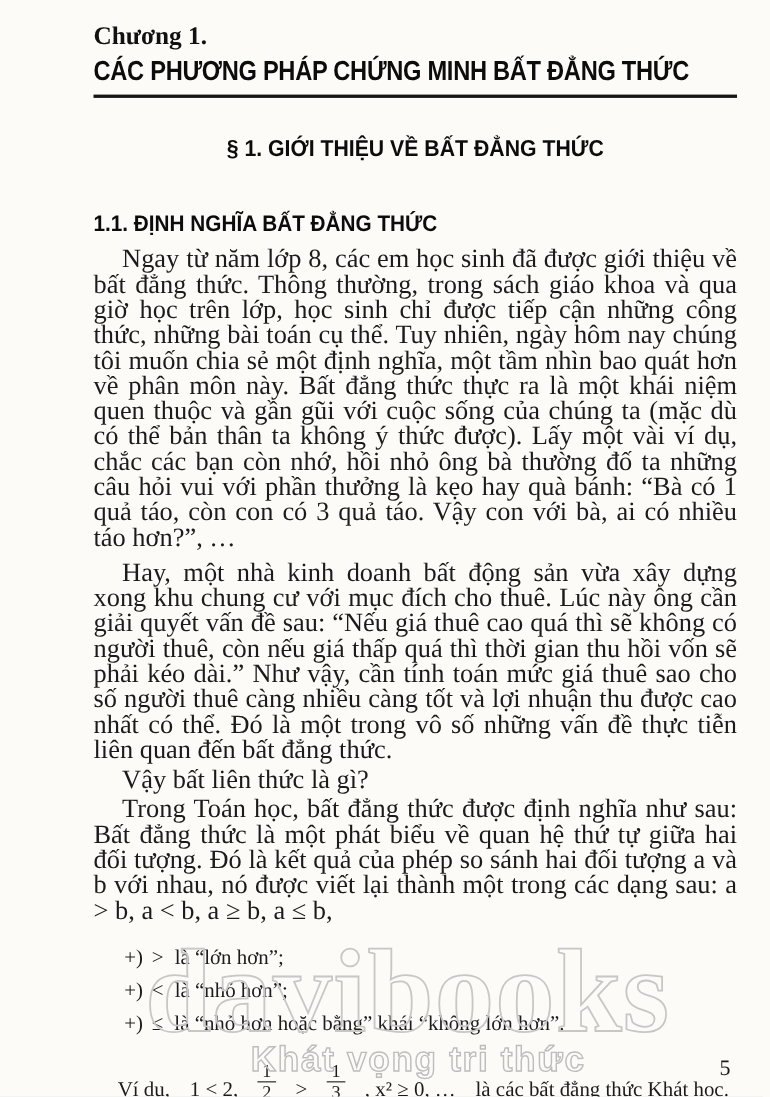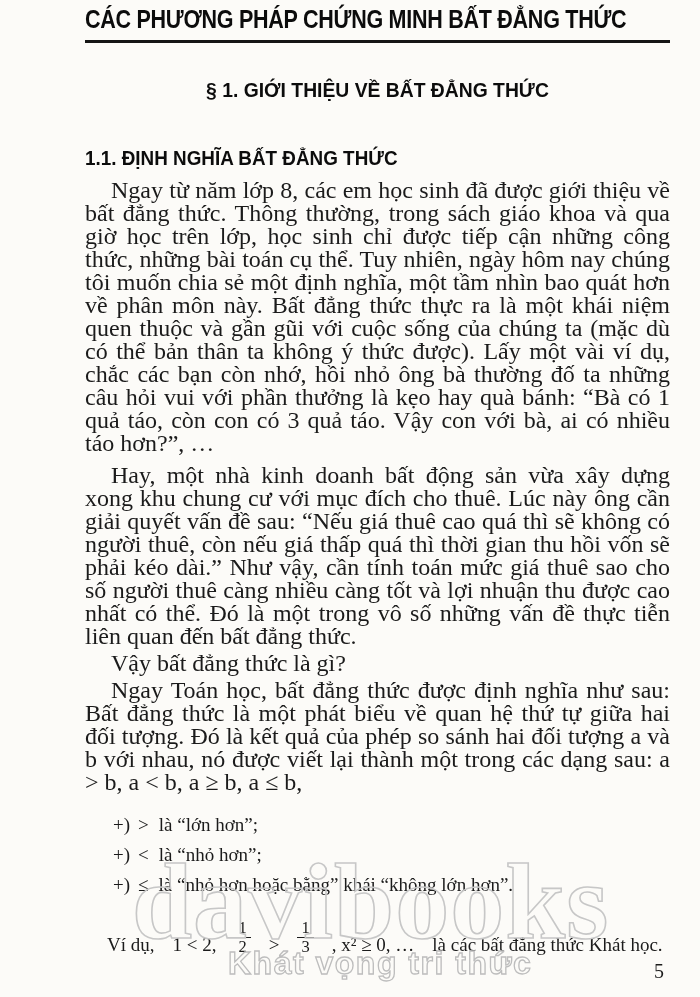--- a/index.html
+++ b/index.html
@@ -132,34 +132,35 @@
     font-size:20px;
     color:#1b1b1b;
   }
 </style>
 </head>
 <body>
 
 <div class="page">
   <div class="content">
 
+    <div class="chapter-label">Chương 1.</div>
     <div class="chapter-title">CÁC PHƯƠNG PHÁP CHỨNG MINH BẤT ĐẲNG THỨC</div>
     <div class="rule"></div>
 
     <div class="section-title">§ 1. GIỚI THIỆU VỀ BẤT ĐẲNG THỨC</div>
 
     <div class="subsection">1.1. ĐỊNH NGHĨA BẤT ĐẲNG THỨC</div>
 
     <p class="body indent">Ngay từ năm lớp 8, các em học sinh đã được giới thiệu về bất đẳng thức. Thông thường, trong sách giáo khoa và qua giờ học trên lớp, học sinh chỉ được tiếp cận những công thức, những bài toán cụ thể. Tuy nhiên, ngày hôm nay chúng tôi muốn chia sẻ một định nghĩa, một tầm nhìn bao quát hơn về phân môn này. Bất đẳng thức thực ra là một khái niệm quen thuộc và gần gũi với cuộc sống của chúng ta (mặc dù có thể bản thân ta không ý thức được). Lấy một vài ví dụ, chắc các bạn còn nhớ, hồi nhỏ ông bà thường đố ta những câu hỏi vui với phần thưởng là kẹo hay quà bánh: “Bà có 1 quả táo, còn con có 3 quả táo. Vậy con với bà, ai có nhiều táo hơn?”, …</p>
 
     <p class="body indent">Hay, một nhà kinh doanh bất động sản vừa xây dựng xong khu chung cư với mục đích cho thuê. Lúc này ông cần giải quyết vấn đề sau: “Nếu giá thuê cao quá thì sẽ không có người thuê, còn nếu giá thấp quá thì thời gian thu hồi vốn sẽ phải kéo dài.” Như vậy, cần tính toán mức giá thuê sao cho số người thuê càng nhiều càng tốt và lợi nhuận thu được cao nhất có thể. Đó là một trong vô số những vấn đề thực tiễn liên quan đến bất đẳng thức.</p>
 
-    <p class="body indent tight">Vậy bất đẳng thức là gì?</p>
+    <p class="body indent tight">Vậy bất liên thức là gì?</p>
 
-    <p class="body indent tight"><span>Ngay Toán học, bất đẳng thức được định nghĩa như sau: </span><span class="it">Bất đẳng thức là một phát biểu về quan hệ thứ tự giữa hai đối tượng. Đó là kết quả của phép so sánh hai đối tượng a và b với nhau, nó được viết lại thành một trong các dạng sau:  a &gt; b,   a &lt; b,   a ≥ b,   a ≤ b,</span></p>
+    <p class="body indent tight"><span>Trong Toán học, bất đẳng thức được định nghĩa như sau: </span><span class="it">Bất đẳng thức là một phát biểu về quan hệ thứ tự giữa hai đối tượng. Đó là kết quả của phép so sánh hai đối tượng a và b với nhau, nó được viết lại thành một trong các dạng sau:  a &gt; b,   a &lt; b,   a ≥ b,   a ≤ b,</span></p>
 
 
     <div class="deflist">
       <div class="defitem"><span class="marker">+)</span><span class="sym">&gt;</span><span class="it">là “lớn hơn”;</span></div>
       <div class="defitem"><span class="marker">+)</span><span class="sym">&lt;</span><span class="it">là “nhỏ hơn”;</span></div>
       <div class="defitem"><span class="marker">+)</span><span class="sym">≤</span><span class="it">là “nhỏ hơn hoặc bằng” khái “không lớn hơn”.</span></div>
     </div>
 
     <div class="example">
       <span>Ví dụ,</span>

